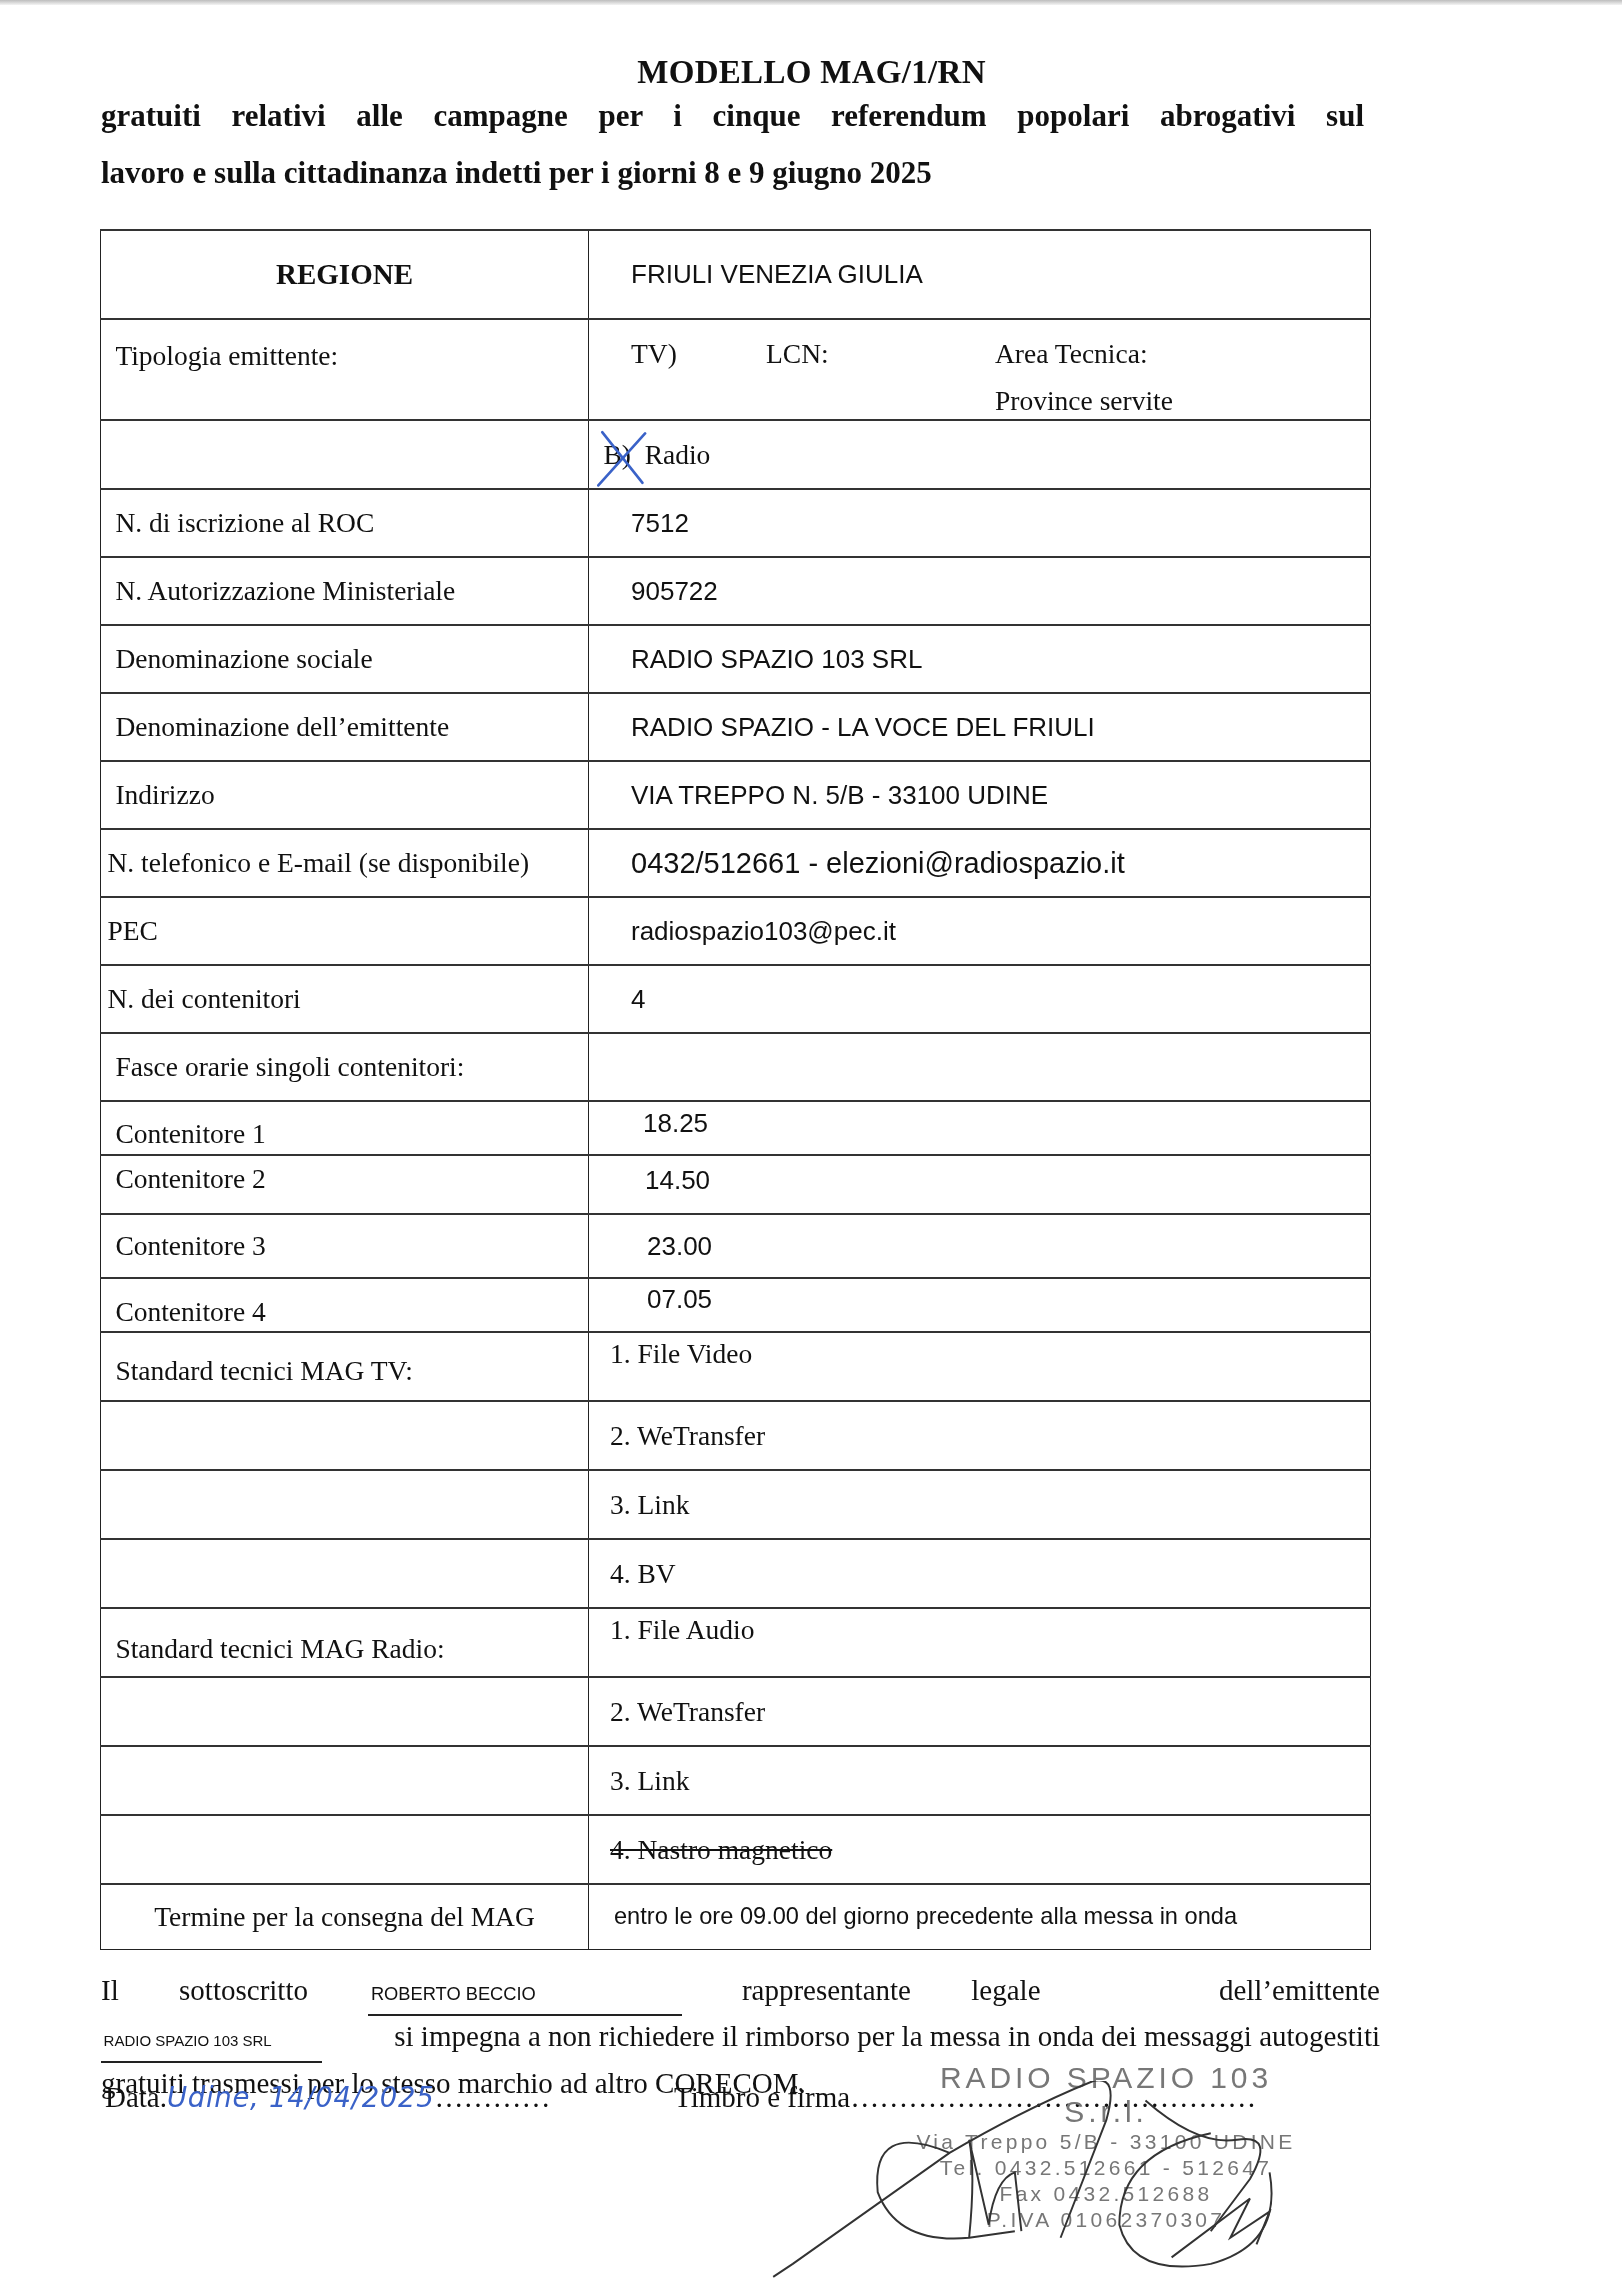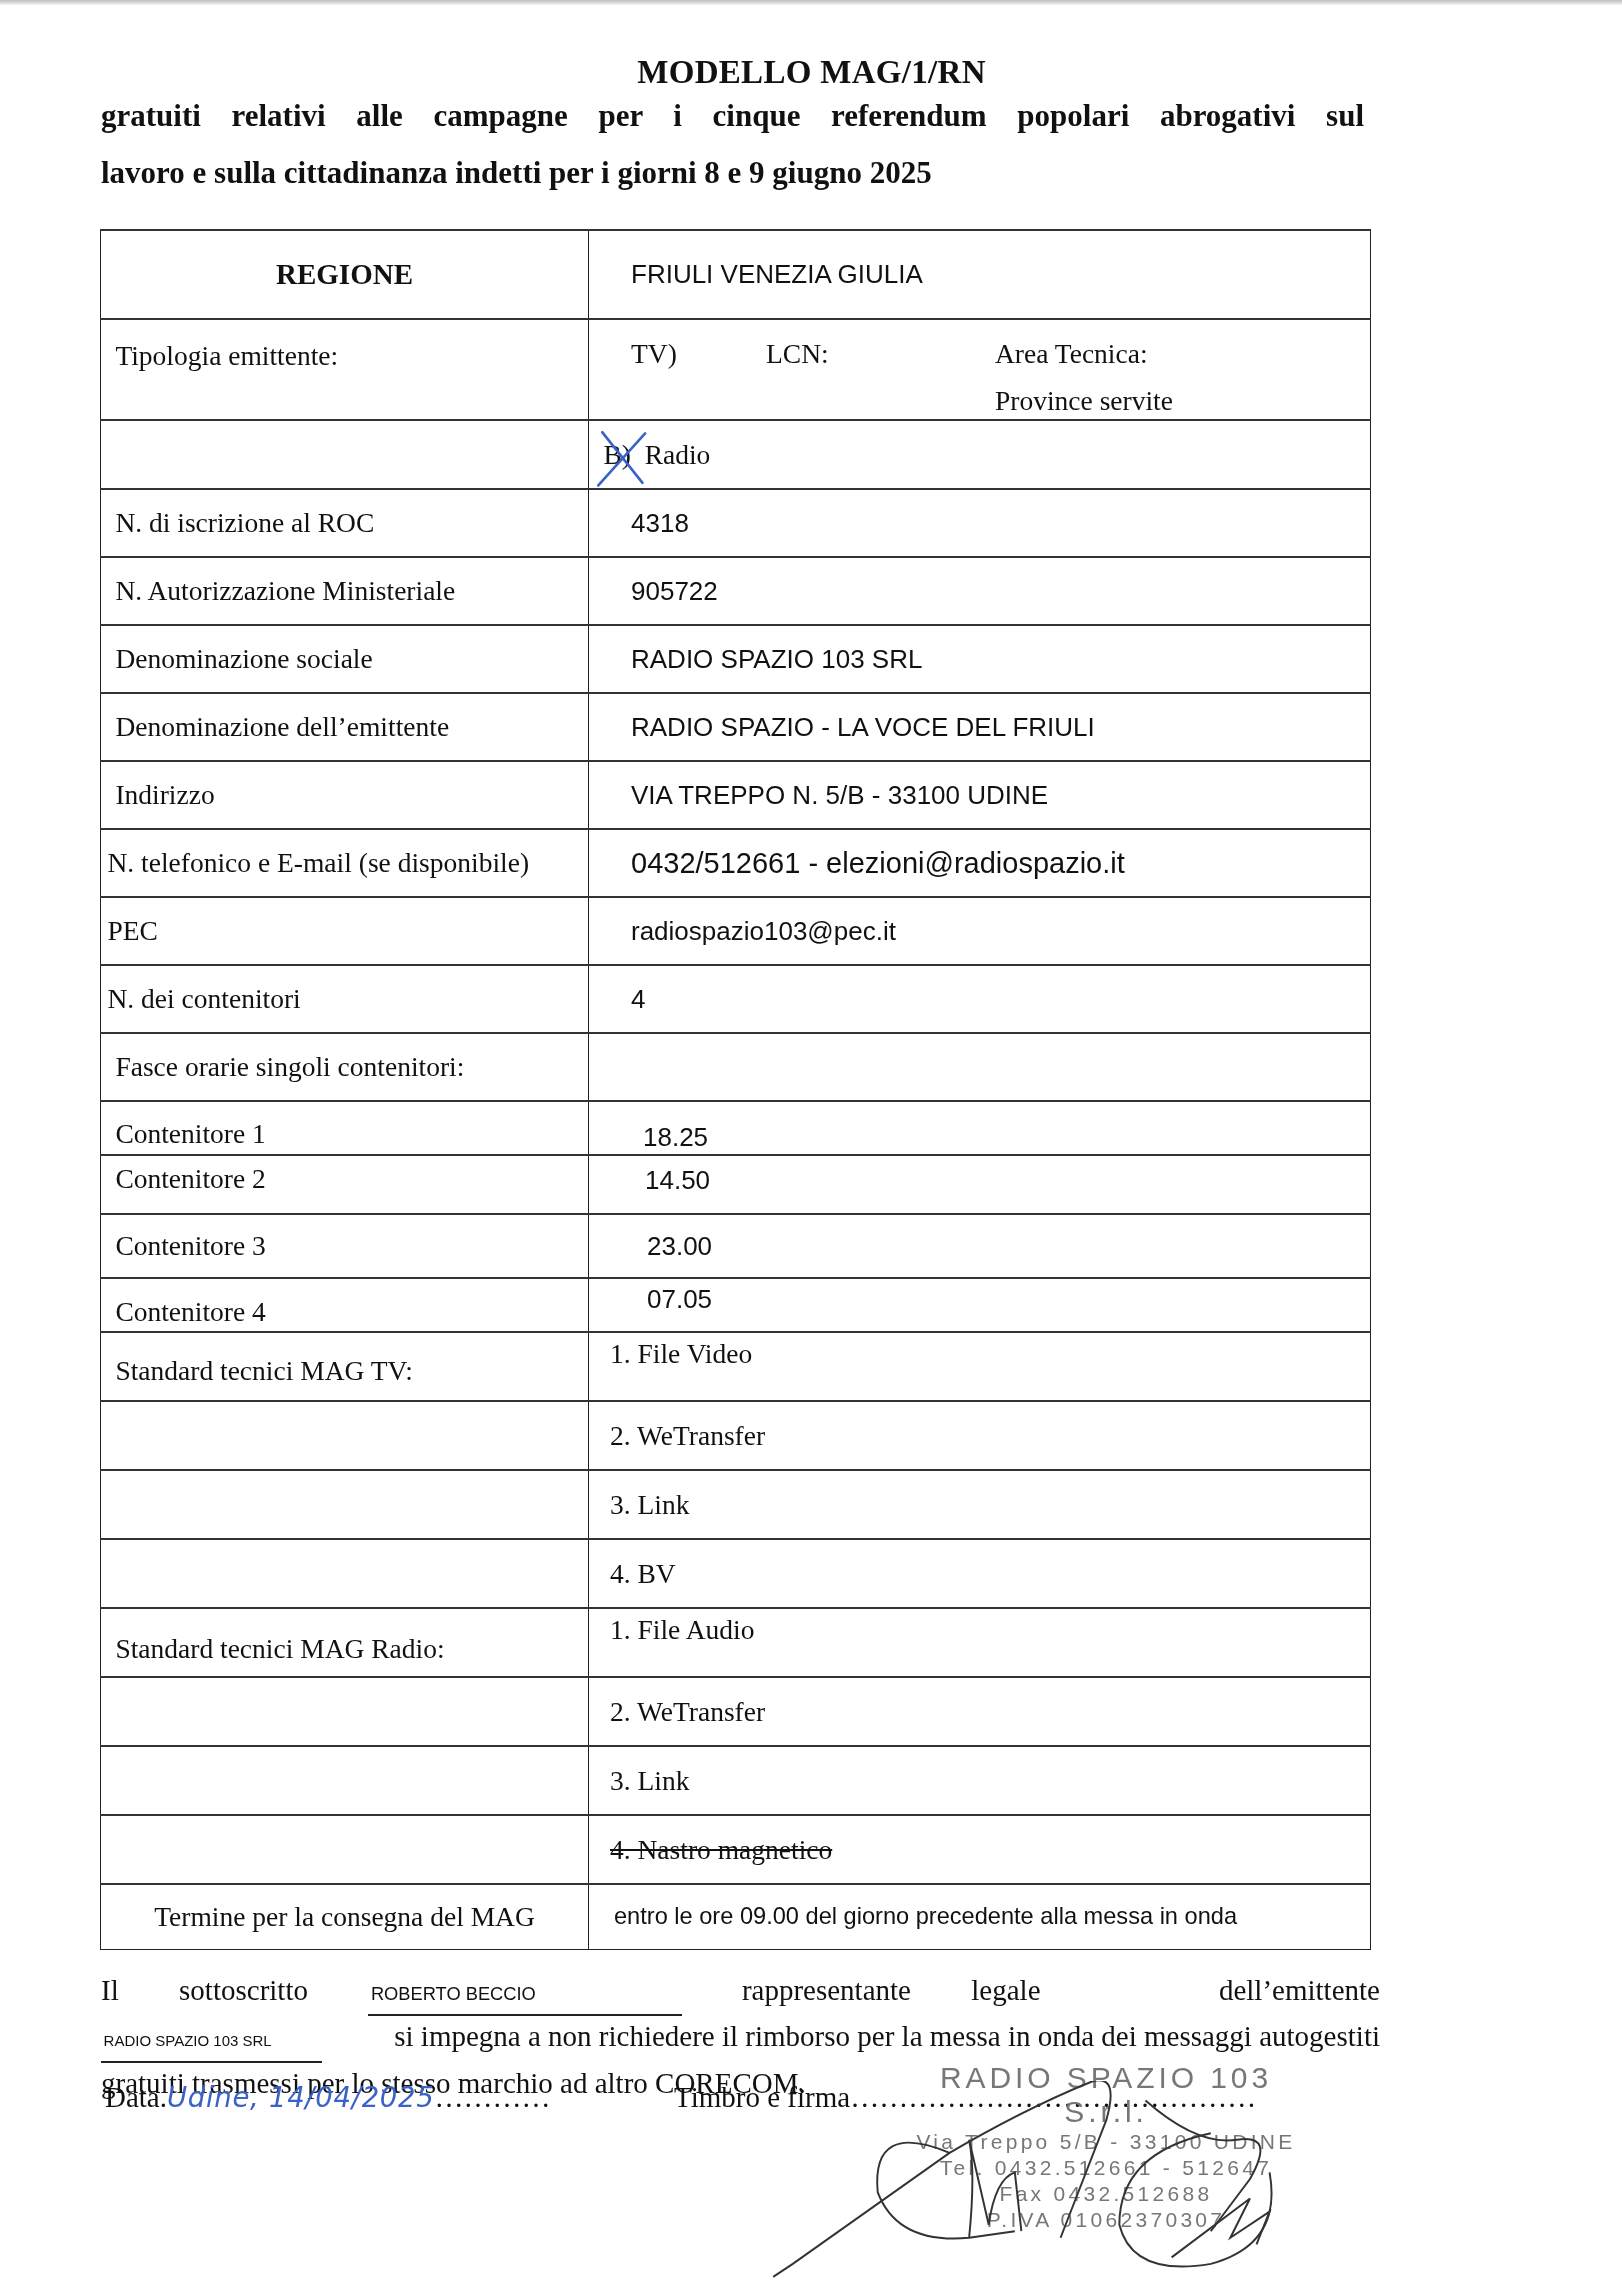--- a/index.html
+++ b/index.html
@@ -79,21 +79,21 @@
         <svg class="x-mark" viewBox="0 0 80 90">
           <path d="M8 6 L70 84" stroke="#3a62c8" stroke-width="4" fill="none" stroke-linecap="round"></path>
           <path d="M74 8 L2 88" stroke="#3a62c8" stroke-width="4" fill="none" stroke-linecap="round"></path>
         </svg>
       </span>
       &nbsp;<span>Radio</span>
     </td>
   </tr>
   <tr style="height:68px">
     <td class="left">N. di iscrizione al ROC</td>
-    <td class="right">4318</td>
+    <td class="right">7512</td>
   </tr>
   <tr style="height:68px">
     <td class="left">N. Autorizzazione  Ministeriale</td>
     <td class="right">905722</td>
   </tr>
   <tr style="height:68px">
     <td class="left">Denominazione sociale</td>
     <td class="right">RADIO SPAZIO 103 SRL</td>
   </tr>
   <tr style="height:68px">
@@ -115,21 +115,21 @@
   <tr style="height:68px">
     <td class="left" style="padding-left:6.5px">N. dei contenitori</td>
     <td class="right">4</td>
   </tr>
   <tr style="height:68px">
     <td class="left">Fasce orarie singoli contenitori:</td>
     <td class="right"></td>
   </tr>
   <tr style="height:54px">
     <td class="left" style="vertical-align:bottom; padding-bottom:3.9px">Contenitore 1</td>
-    <td class="right" style="padding-left:54px; vertical-align:top; padding-top:20px">18.25</td>
+    <td class="right" style="padding-left:54px; vertical-align:top; padding-top:6px">18.25</td>
   </tr>
   <tr style="height:59px">
     <td class="left" style="vertical-align:bottom; padding-bottom:18px">Contenitore 2</td>
     <td class="right" style="padding-left:56px; vertical-align:top; padding-top:9.2px">14.50</td>
   </tr>
   <tr style="height:64px">
     <td class="left">Contenitore 3</td>
     <td class="right" style="padding-left:58px">23.00</td>
   </tr>
   <tr style="height:54px">

